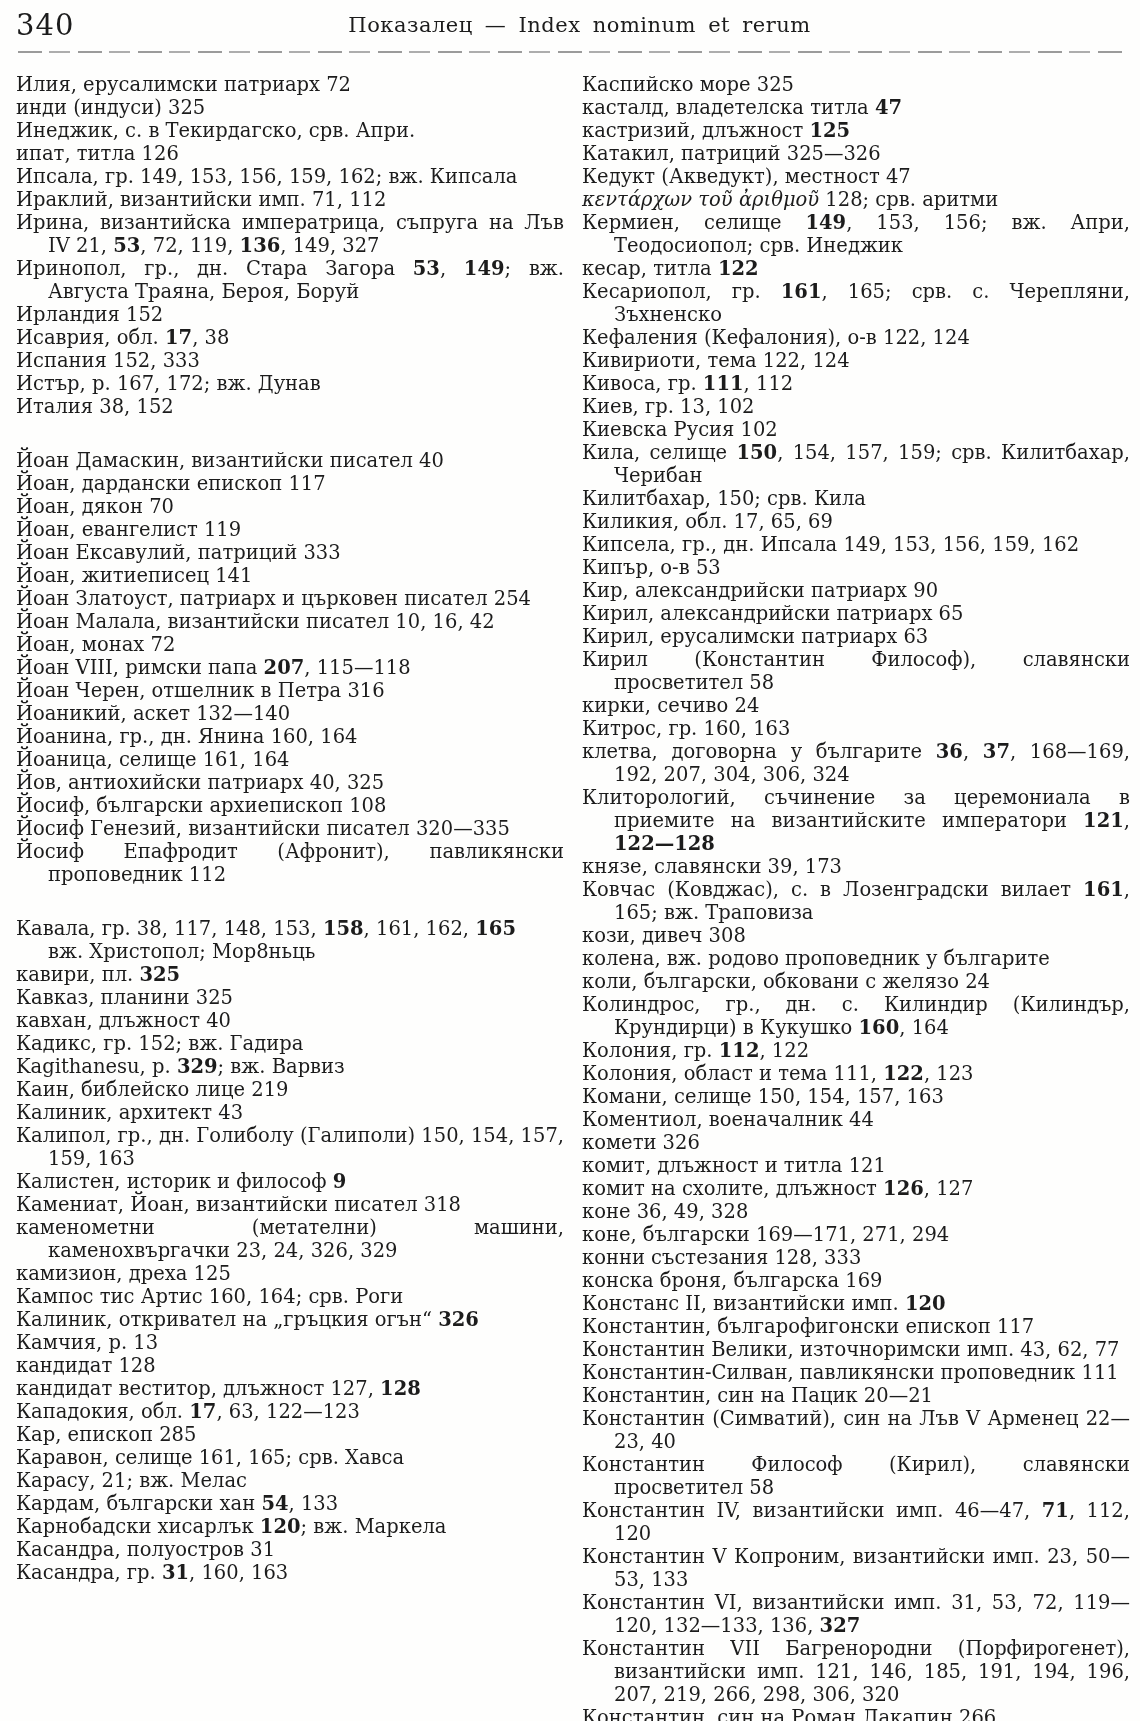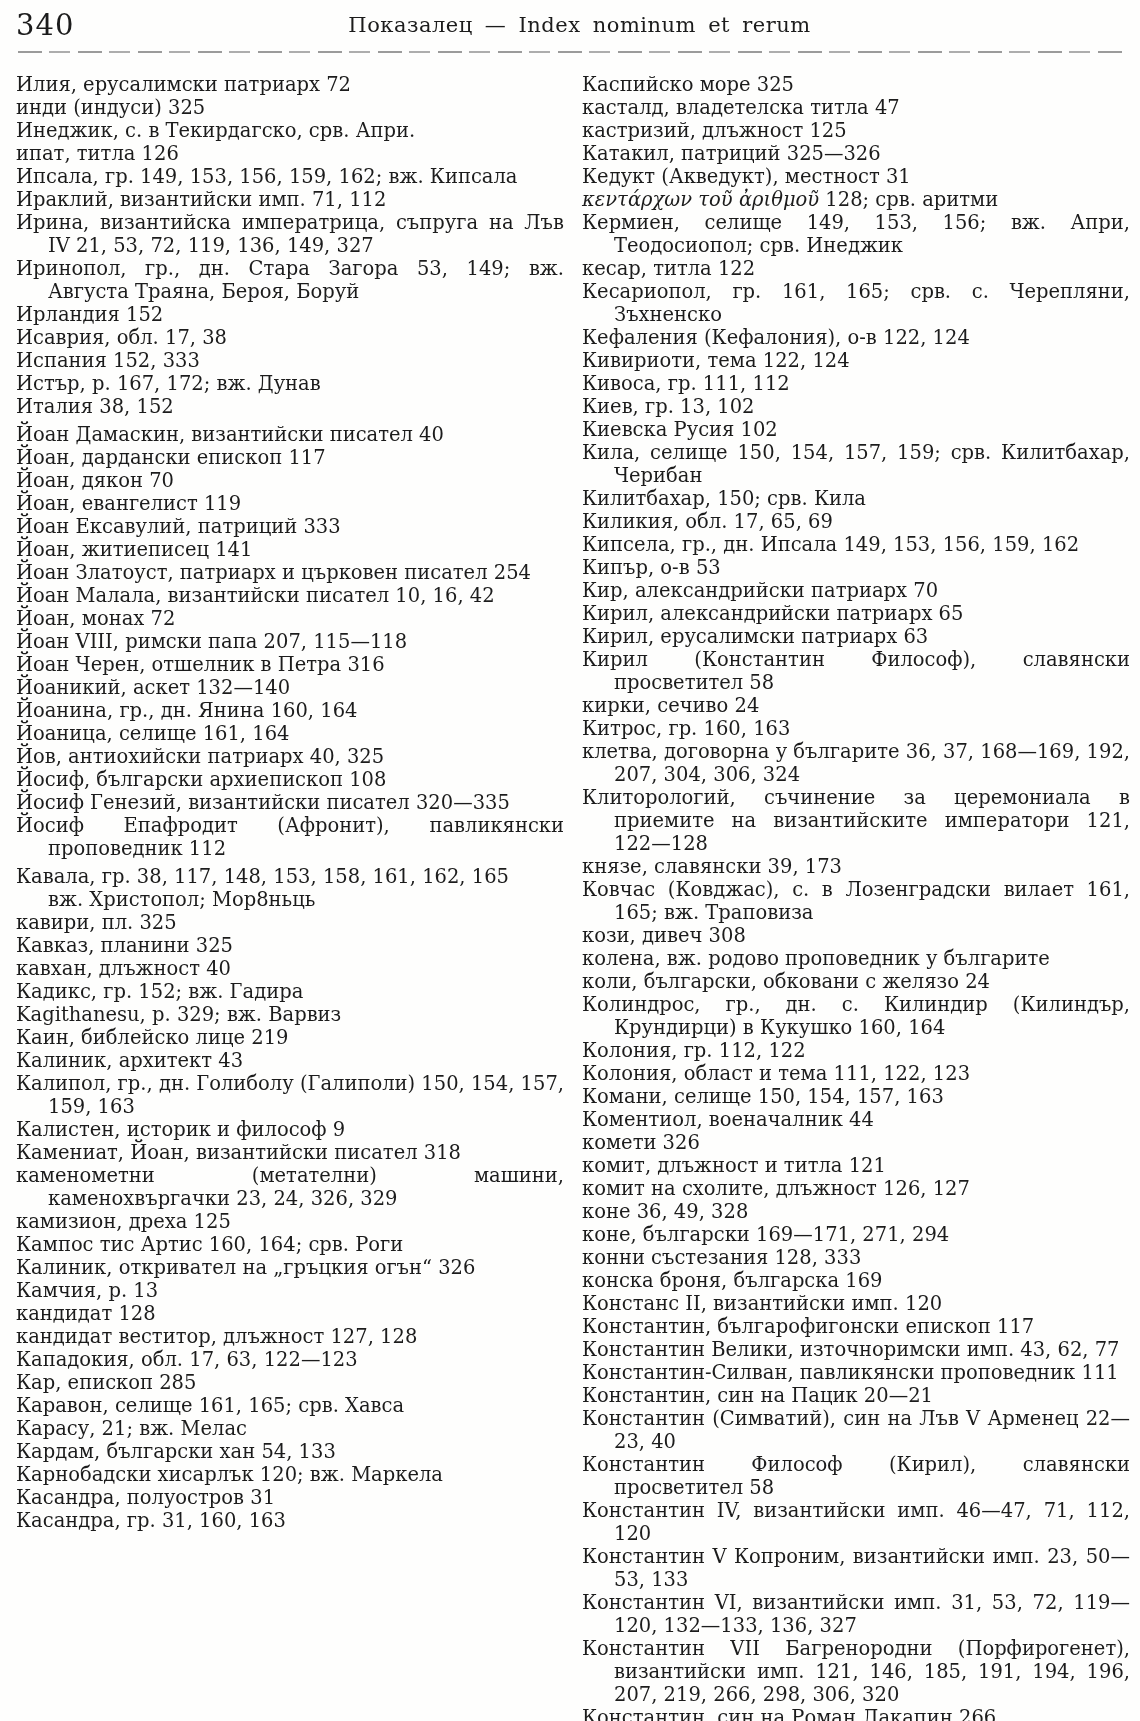--- a/index.html
+++ b/index.html
@@ -22,23 +22,23 @@
     background:repeating-linear-gradient(90deg,
       #4a4a4a 0 24px, rgba(0,0,0,0) 24px 31px,
       #6b6b6b 31px 52px, rgba(0,0,0,0) 52px 60px);
   }
   .cols{display:flex;gap:18px;margin-top:20px;}
   .col{flex:1;min-width:0;}
   .entry{
     margin:0;padding-left:32px;text-indent:-32px;
     text-align:justify;font-size:19.5px;line-height:23px;
   }
-  .entry b{font-weight:400;}
+  .entry b{font-weight:700;}
   .entry i{font-style:italic;}
-  .group + .group{margin-top:5px;}
+  .group + .group{margin-top:31px;}
 </style>
 </head>
 <body>
 
 <div class="page">
   <header>
     <span class="pageno">340</span>
     <span class="title">Показалец — Index nominum et rerum</span>
   </header>
   <div class="rule"></div>
@@ -107,36 +107,36 @@
           <p class="entry">Касандра, полуостров 31</p>
           <p class="entry">Касандра, гр. <b>31</b>, 160, 163</p>
         </section>
       </div>
     <div class="col">
         <section class="group">
           <p class="entry">Каспийско море 325</p>
           <p class="entry">касталд, владетелска титла <b>47</b></p>
           <p class="entry">кастризий, длъжност <b>125</b></p>
           <p class="entry">Катакил, патриций 325—326</p>
-          <p class="entry">Кедукт (Акведукт), местност 31</p>
+          <p class="entry">Кедукт (Акведукт), местност 47</p>
           <p class="entry"><i>κεντάρχων τοῦ ἀριθμοῦ</i> 128; срв. аритми</p>
           <p class="entry">Кермиен, селище <b>149</b>, 153, 156; вж. Апри, Теодосиопол; срв. Инеджик</p>
           <p class="entry">кесар, титла <b>122</b></p>
           <p class="entry">Кесариопол, гр. <b>161</b>, 165; срв. с. Черепляни, Зъхненско</p>
           <p class="entry">Кефаления (Кефалония), о-в 122, 124</p>
           <p class="entry">Кивириоти, тема 122, 124</p>
           <p class="entry">Кивоса, гр. <b>111</b>, 112</p>
           <p class="entry">Киев, гр. 13, 102</p>
           <p class="entry">Киевска Русия 102</p>
           <p class="entry">Кила, селище <b>150</b>, 154, 157, 159; срв. Килитбахар, Черибан</p>
           <p class="entry">Килитбахар, 150; срв. Кила</p>
           <p class="entry">Киликия, обл. 17, 65, 69</p>
           <p class="entry">Кипсела, гр., дн. Ипсала 149, 153, 156, 159, 162</p>
           <p class="entry">Кипър, о-в 53</p>
-          <p class="entry">Кир, александрийски патриарх 70</p>
+          <p class="entry">Кир, александрийски патриарх 90</p>
           <p class="entry">Кирил, александрийски патриарх 65</p>
           <p class="entry">Кирил, ерусалимски патриарх 63</p>
           <p class="entry">Кирил (Константин Философ), славянски просветител 58</p>
           <p class="entry">кирки, сечиво 24</p>
           <p class="entry">Китрос, гр. 160, 163</p>
           <p class="entry">клетва, договорна у българите <b>36</b>, <b>37</b>, 168—169, 192, 207, 304, 306, 324</p>
           <p class="entry">Клиторологий, съчинение за церемониала в приемите на византийските императори <b>121</b>, <b>122—128</b></p>
           <p class="entry">князе, славянски 39, 173</p>
           <p class="entry">Ковчас (Ковджас), с. в Лозенградски вилает <b>161</b>, 165; вж. Траповиза</p>
           <p class="entry">кози, дивеч 308</p>

